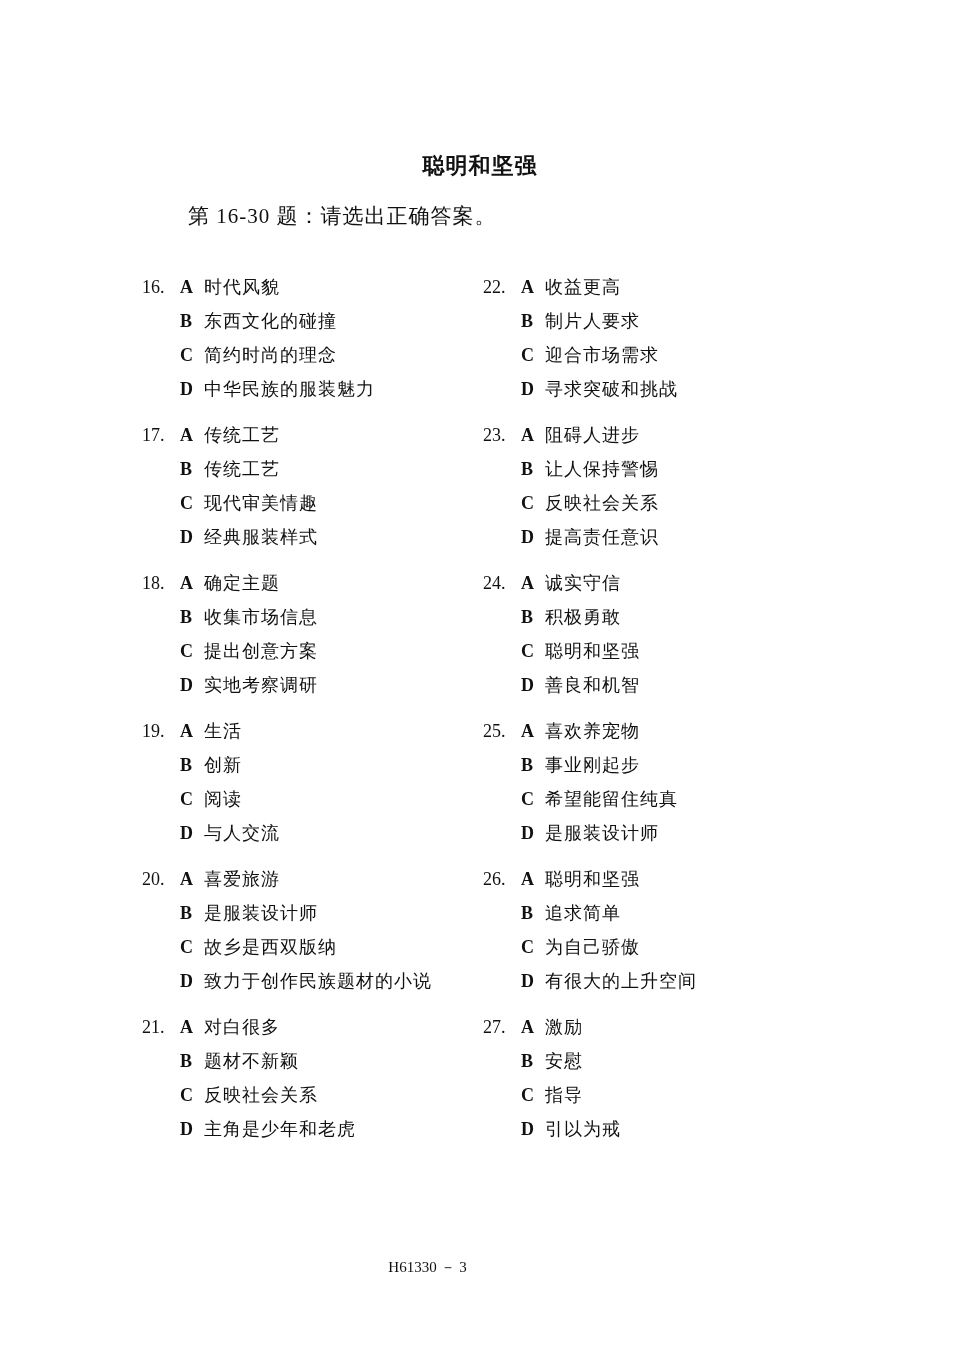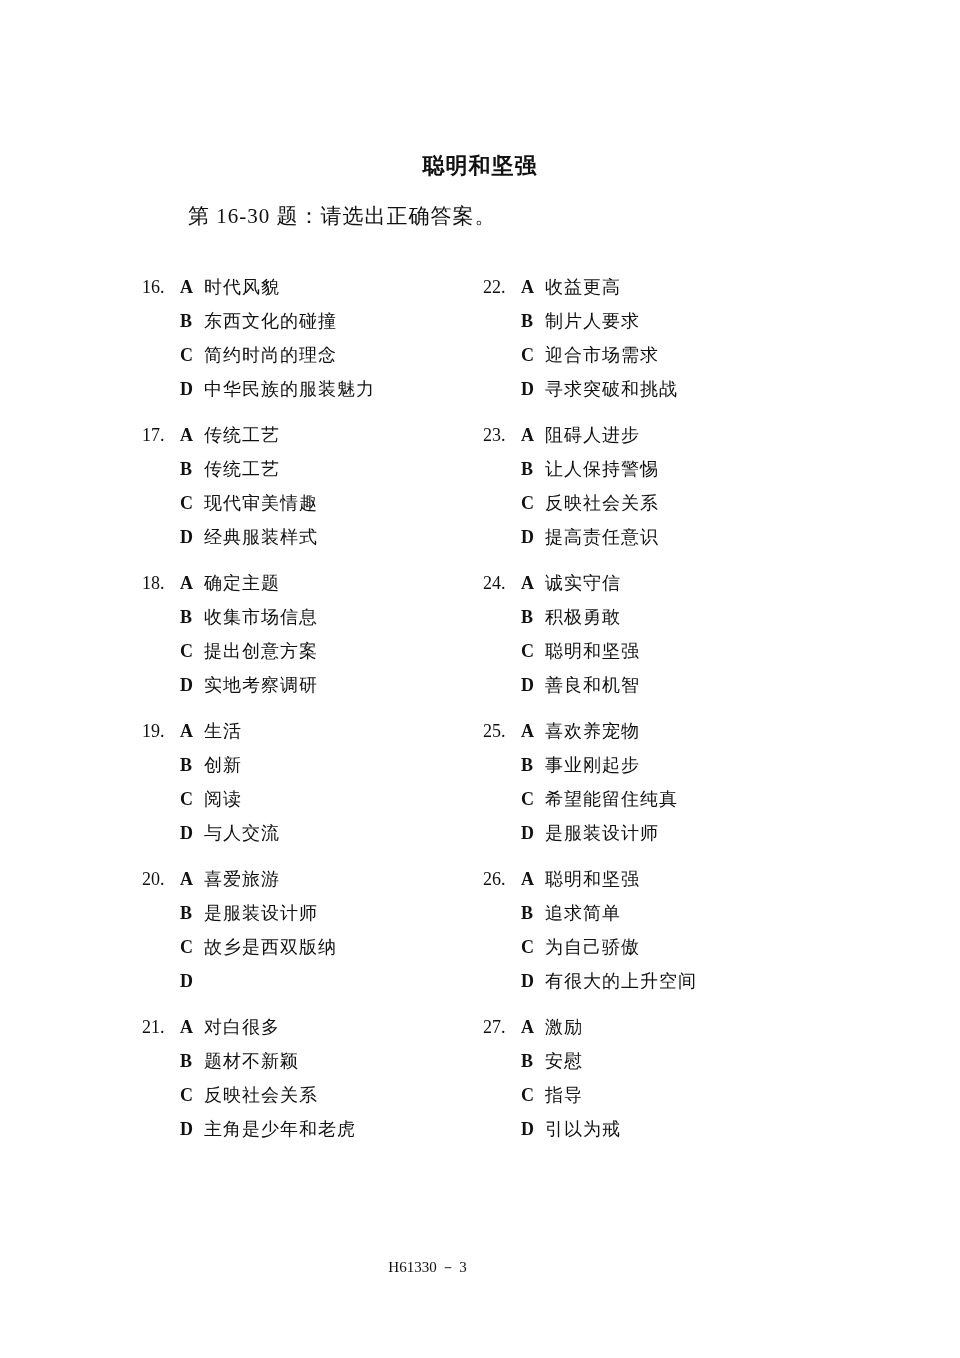--- a/index.html
+++ b/index.html
@@ -189,20 +189,21 @@
         <span class="opt-text">是服装设计师</span>
       </div>
       <div class="q-row">
         <span class="q-num blank"></span>
         <span class="opt-letter">C</span>
         <span class="opt-text">故乡是西双版纳</span>
       </div>
       <div class="q-row">
         <span class="q-num blank"></span>
         <span class="opt-letter">D</span>
+        <span class="opt-text">致力于创作民族题材的小说</span>
       </div>
     </div>
     <div class="question">
       <div class="q-row">
         <span class="q-num">21.</span>
         <span class="opt-letter">A</span>
         <span class="opt-text">对白很多</span>
       </div>
       <div class="q-row">
         <span class="q-num blank"></span>

